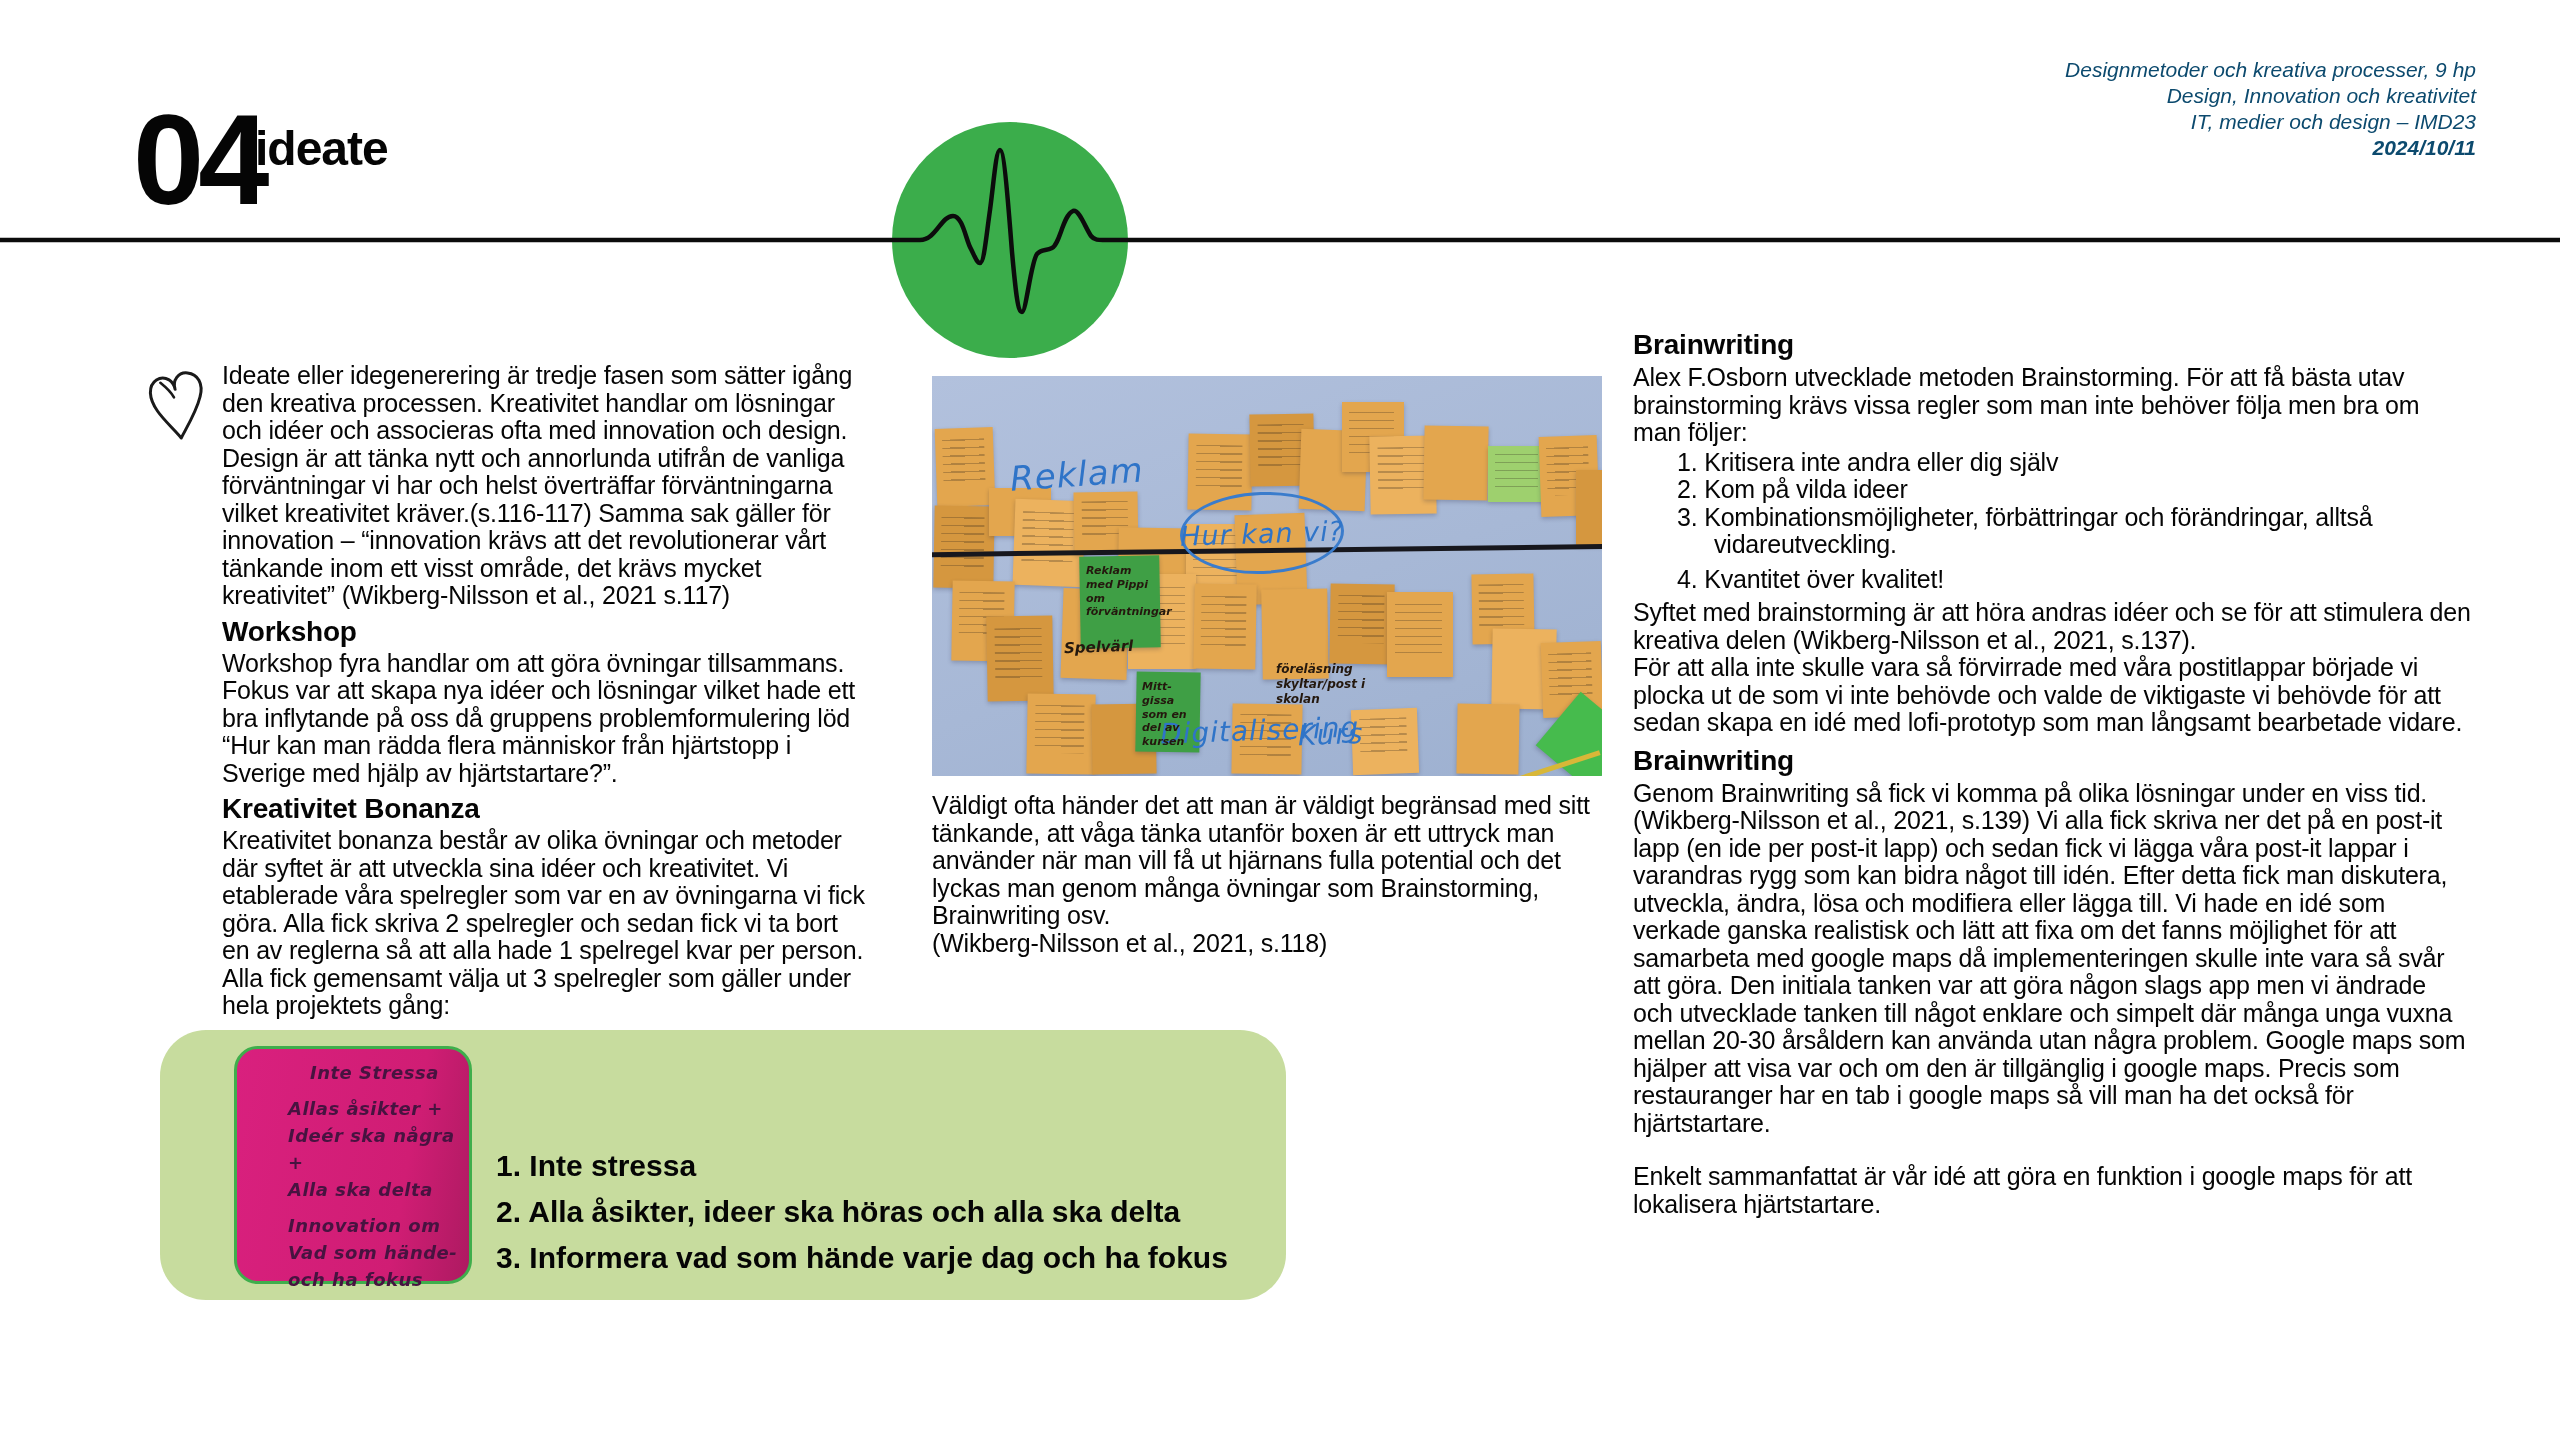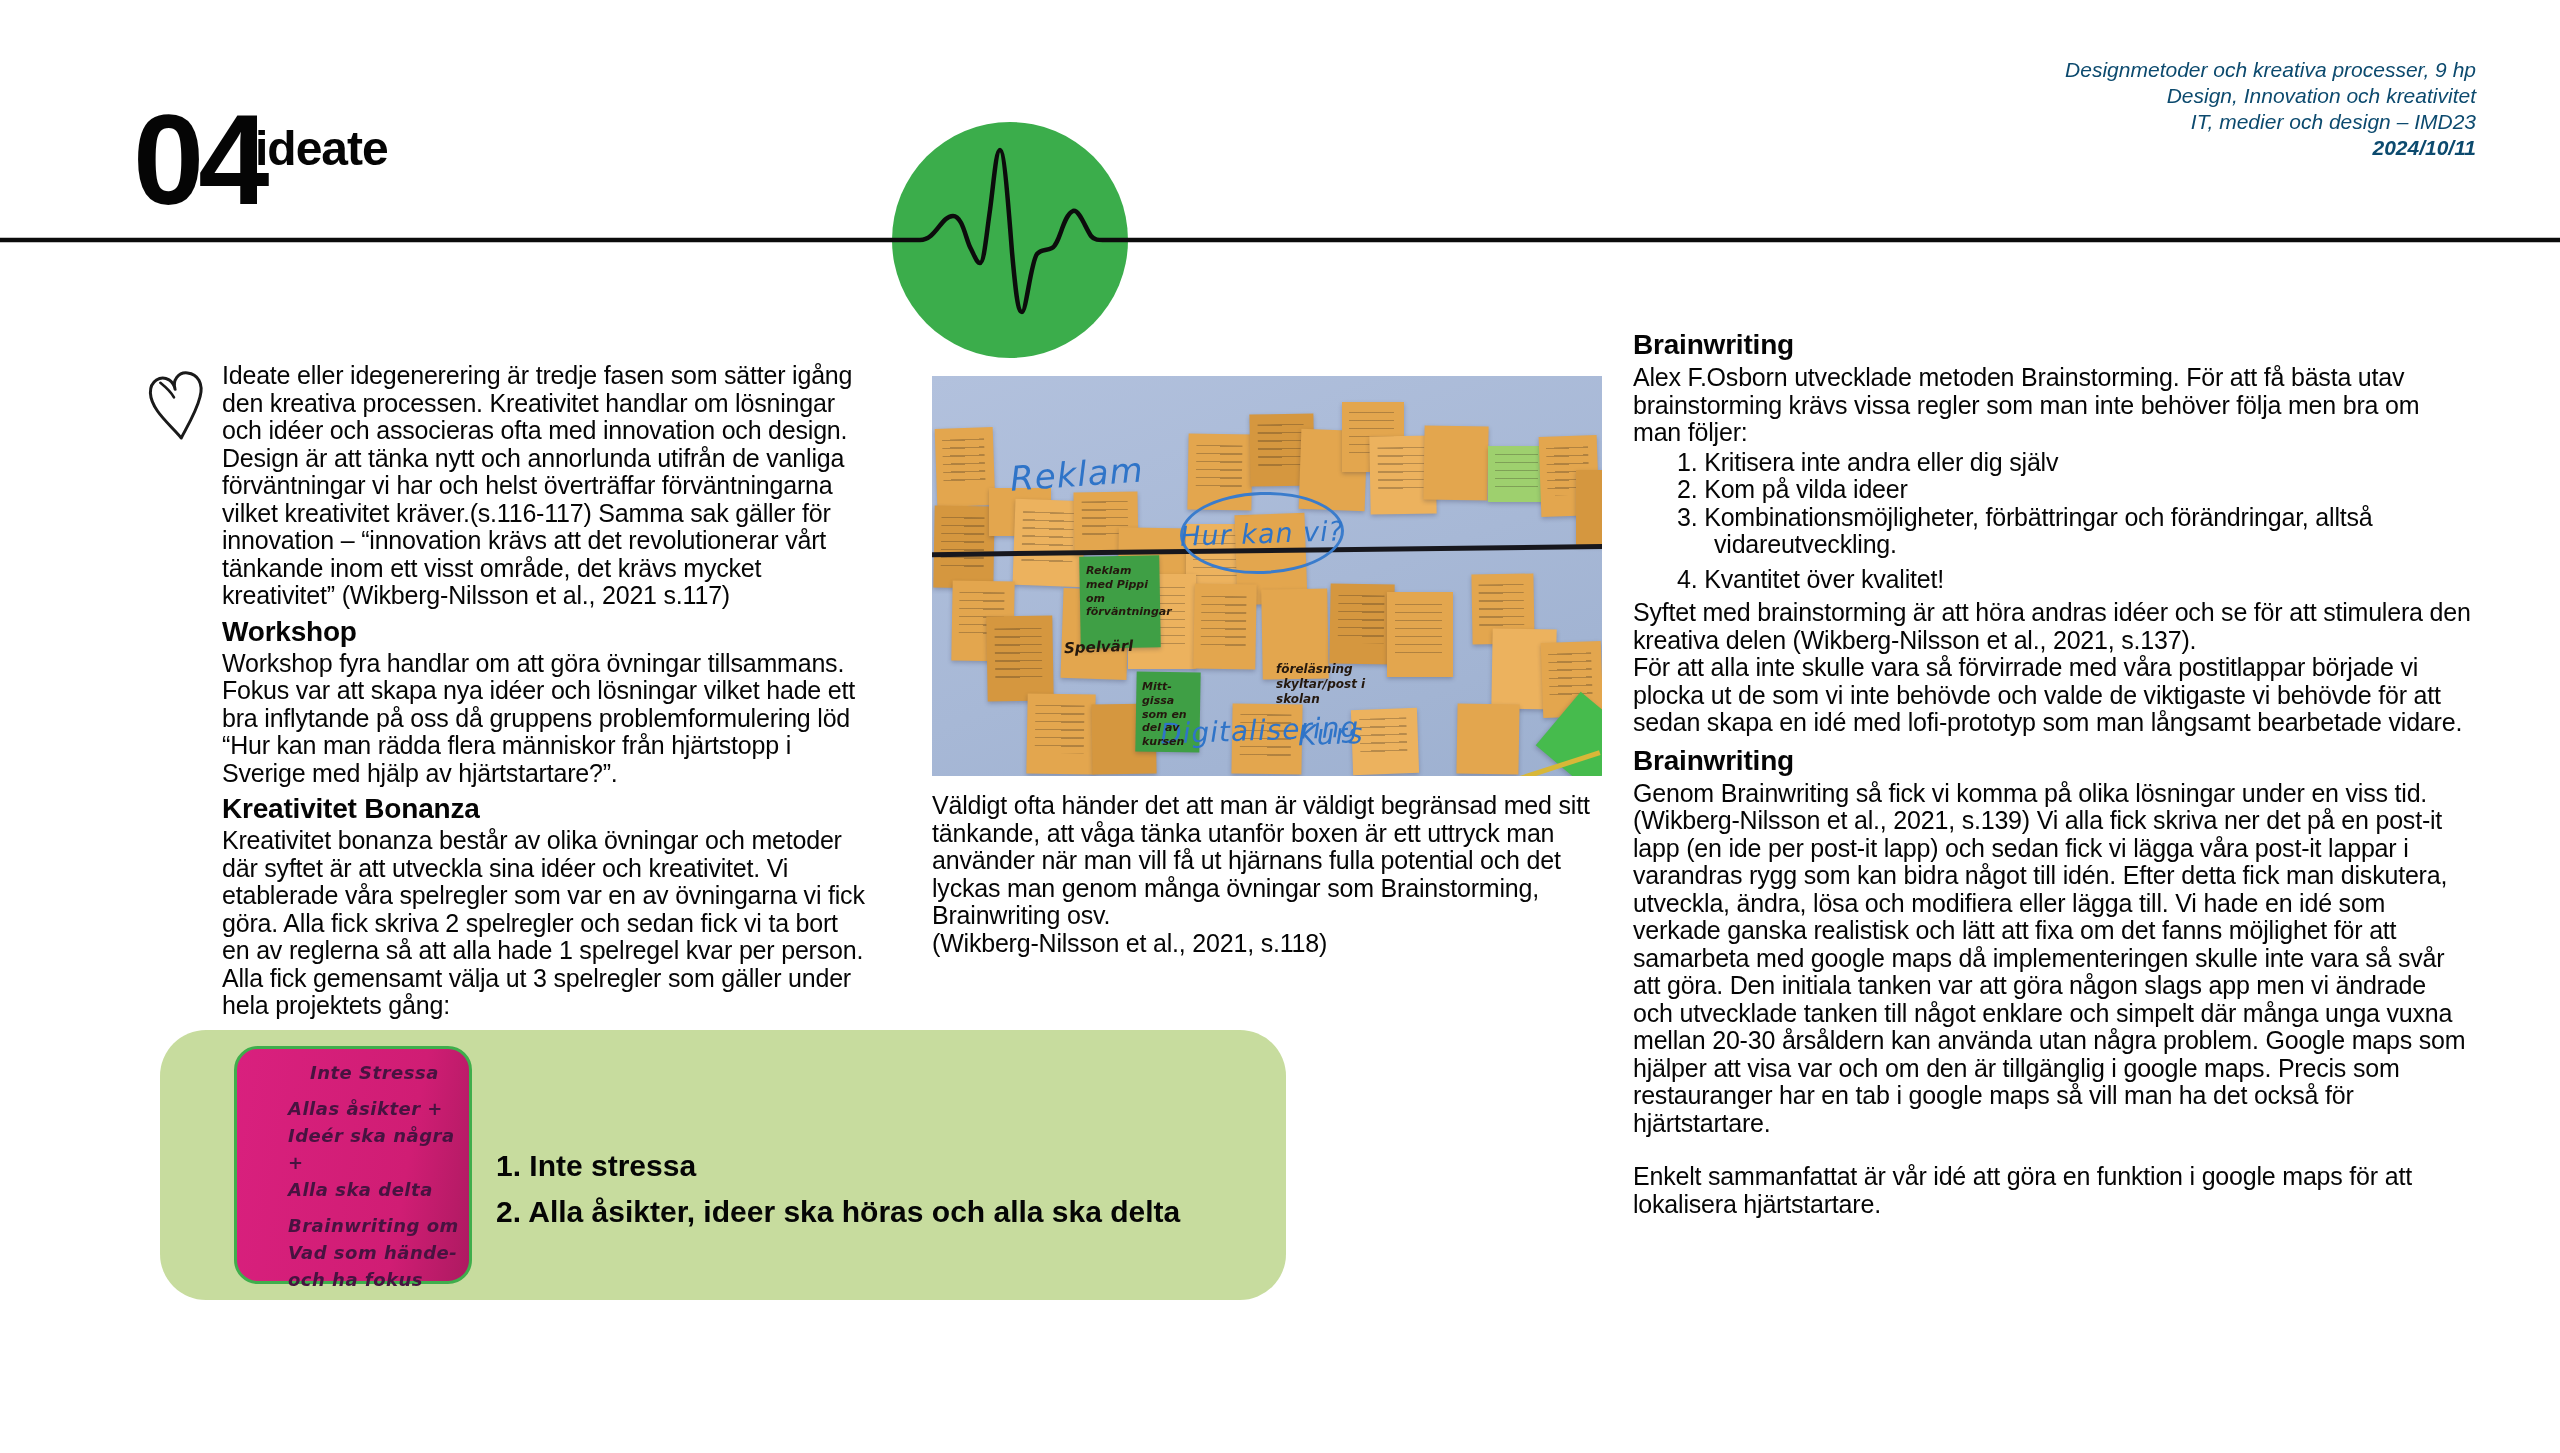--- a/index.html
+++ b/index.html
@@ -211,27 +211,28 @@
   <p class="para">Väldigt ofta händer det att man är väldigt begränsad med sitt tänkande, att våga tänka utanför boxen är ett uttryck man använder när man vill få ut hjärnans fulla potential och det lyckas man genom många övningar som Brainstorming, Brainwriting osv.</p>
   <p class="para">(Wikberg-Nilsson et al., 2021, s.118)</p>
 </div>
 
 <div class="abs" id="rules-box">
   <div id="pink-note">
     <div class="hand indent">Inte Stressa</div>
     <div class="hand gap-above">Allas åsikter +</div>
     <div class="hand">Ideér ska några +</div>
     <div class="hand">Alla ska delta</div>
-    <div class="hand gap-above">Brainwriting om</div>
+    <div class="hand gap-above">Innovation om</div>
     <div class="hand">Vad som hände-</div>
     <div class="hand">och ha fokus</div>
   </div>
   <div id="rules-list">
     <div class="rule">1. Inte stressa</div>
     <div class="rule">2. Alla åsikter, ideer ska höras och alla ska delta</div>
+    <div class="rule">3. Informera vad som hände varje dag och ha fokus</div>
   </div>
 </div>
 
 <div class="col body-text" id="right-col">
   <h3 class="sec" style="margin-top:0;">Brainwriting</h3>
   <p class="para">Alex F.Osborn utvecklade metoden Brainstorming. För att få bästa utav brainstorming krävs vissa regler som man inte behöver följa men bra om man följer:</p>
   <div class="bs-list">
     <div class="bs-item">1. Kritisera inte andra eller dig själv</div>
     <div class="bs-item">2. Kom på vilda ideer</div>
     <div class="bs-item">3. Kombinationsmöjligheter, förbättringar och förändringar, alltså vidareutveckling.</div>

